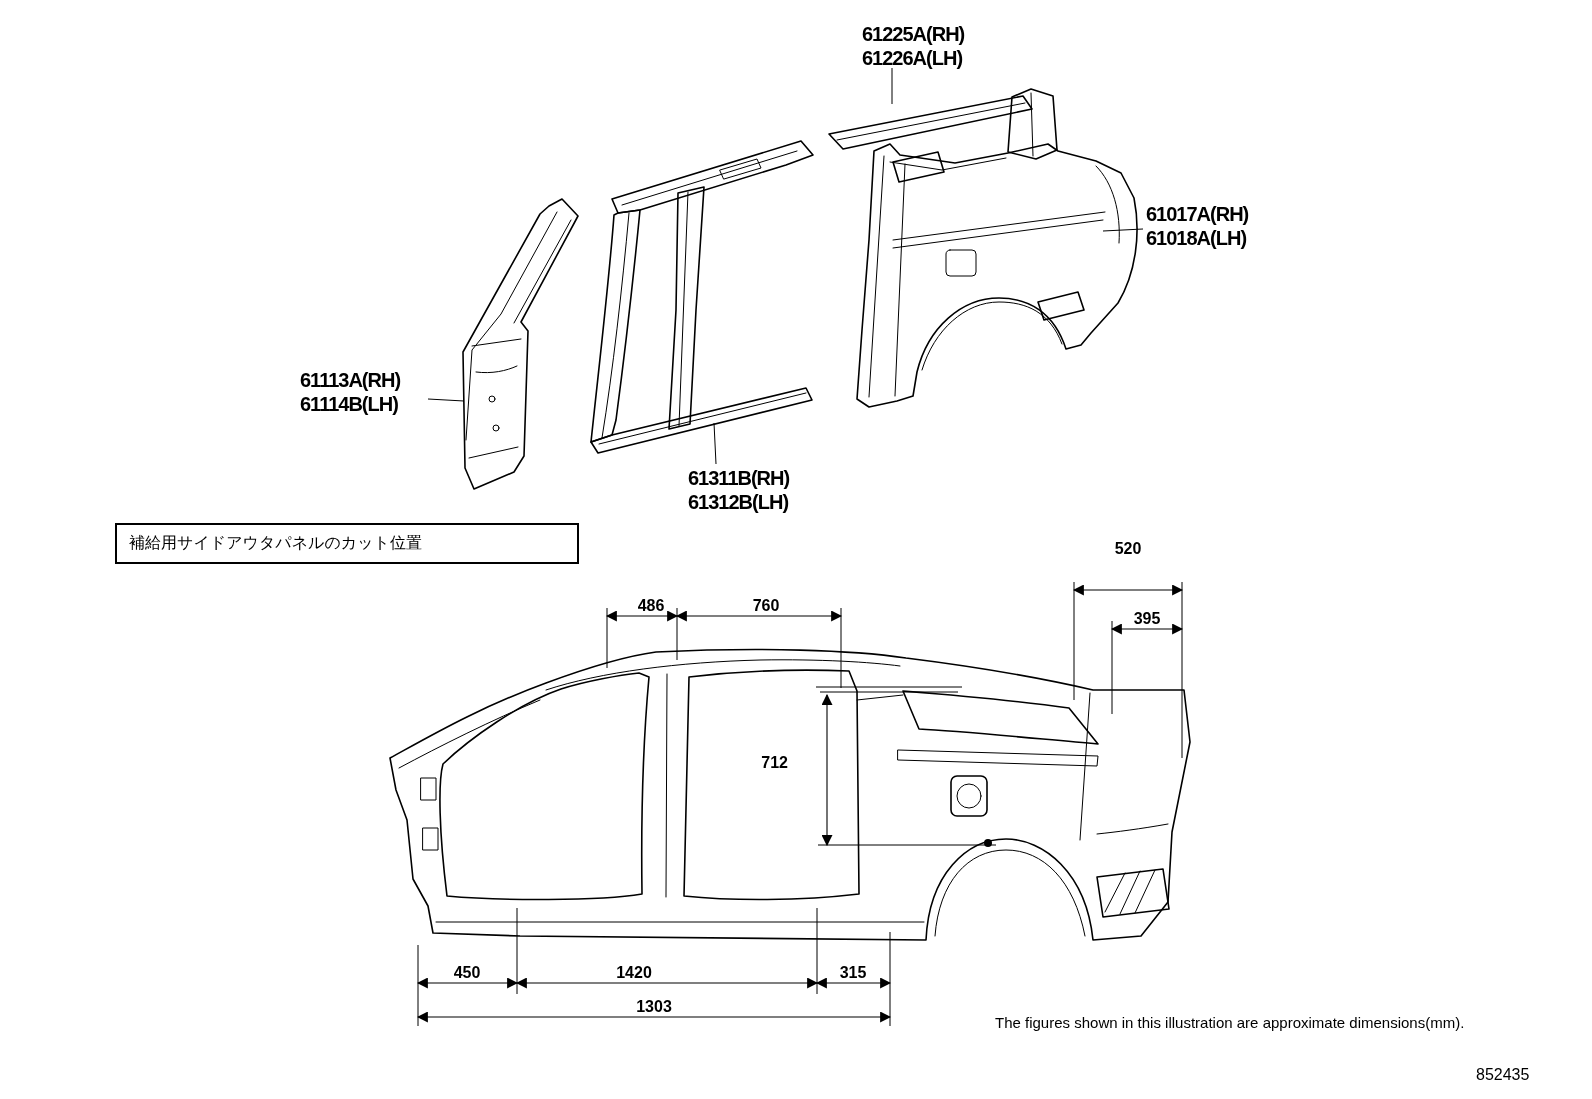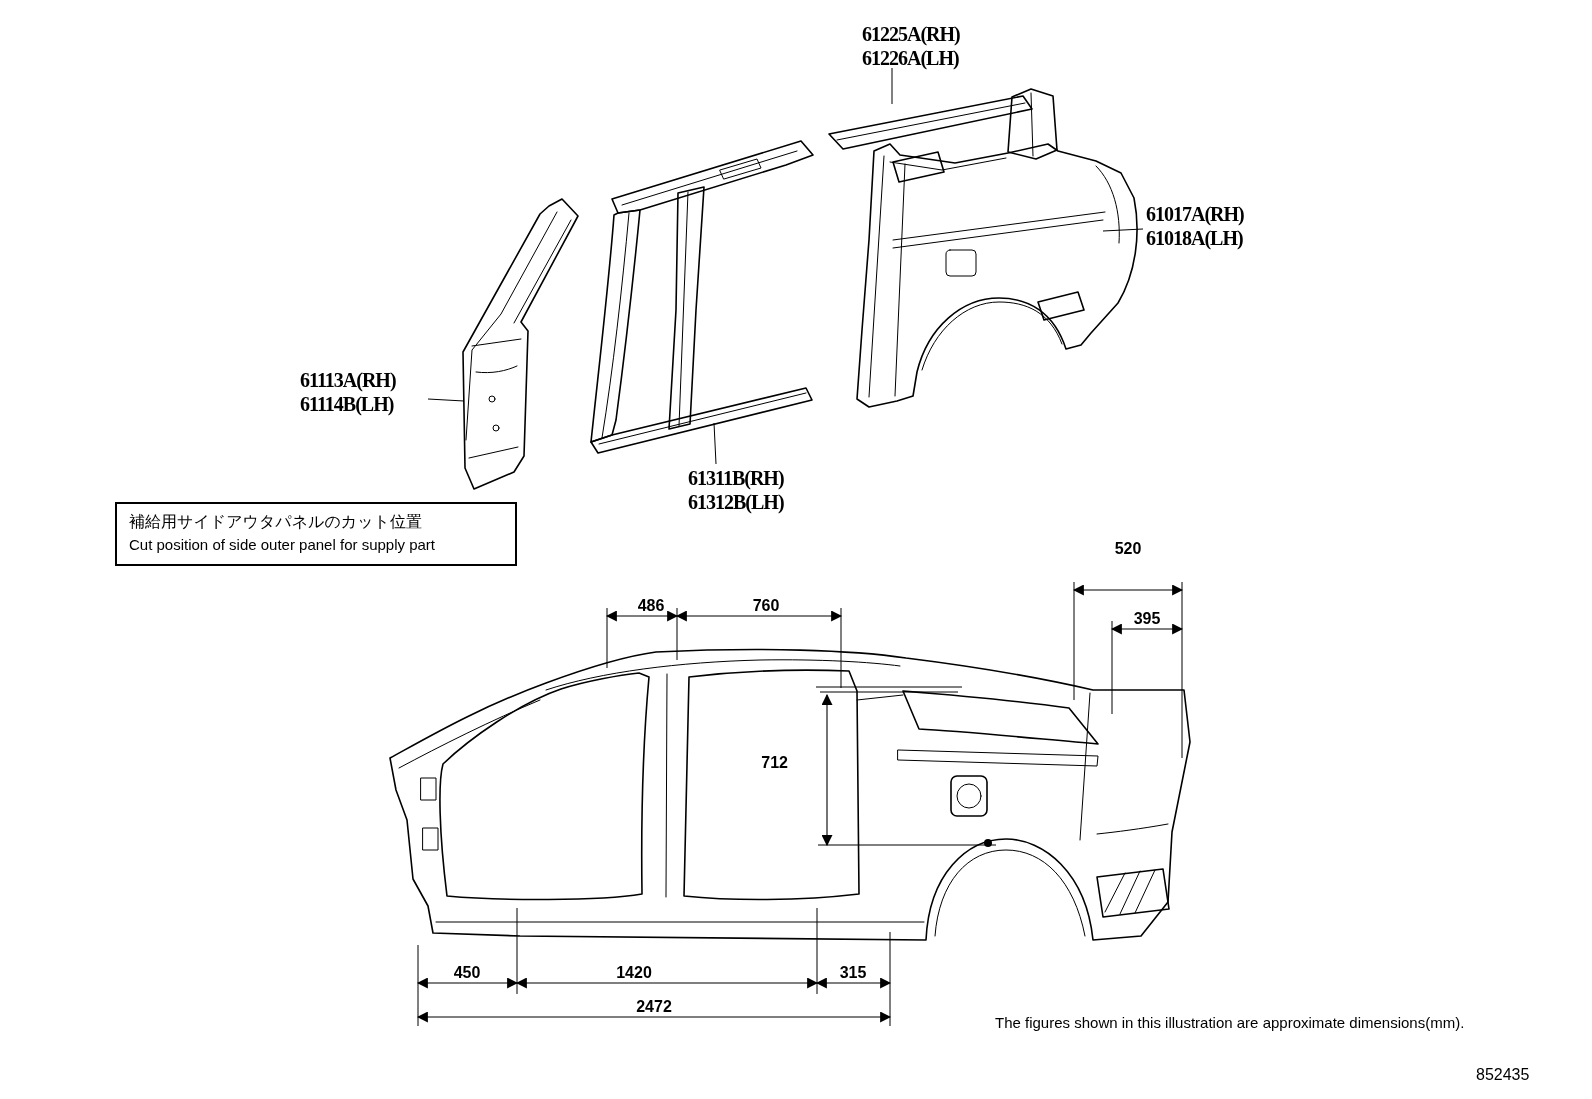--- a/index.html
+++ b/index.html
@@ -5,21 +5,21 @@
   * { margin:0; padding:0; box-sizing:border-box; }
   html,body { background:#ffffff; }
   body { font-family:"Liberation Sans", sans-serif; color:#000; }
   .canvas { position:relative; width:1592px; height:1099px; background:#fff; overflow:hidden; }
   .abs { position:absolute; }
   svg.artwork { position:absolute; left:0; top:0; }
   svg .s { stroke:#000; fill:none; stroke-width:1.6; stroke-linejoin:round; stroke-linecap:round; }
   svg .t { stroke:#000; fill:none; stroke-width:1;   stroke-linejoin:round; stroke-linecap:round; }
   svg .dim { stroke:#000; stroke-width:1.1; fill:none; }
   svg .ext { stroke:#000; stroke-width:1;   fill:none; }
-  .part-label { font-family:Liberation Serif, serif; font-weight:700; font-size:20px;
+  .part-label { font-family:Liberation Sans, sans-serif; font-weight:700; font-size:20px;
                 line-height:24px; letter-spacing:-1px; white-space:nowrap; }
   .dim-label  { font-weight:700; font-size:16px; white-space:nowrap; transform:translateX(-50%); }
   .dim-label.ralign { transform:translateX(-100%); }
   .note-box { border:2px solid #000; padding:6px 12px 8px 12px; font-size:15px; line-height:23px;
               white-space:nowrap; }
   .note-box .ja { font-size:16px; }
   .footer-note { font-size:15px; line-height:25px; white-space:nowrap; }
   .fig-number  { font-size:16px; }
 </style>
 </head>
@@ -155,34 +155,33 @@
   <div class="abs part-label" style="left:300px; top:368px;">
     <div>61113A(RH)</div>
     <div>61114B(LH)</div>
   </div>
 
   <div class="abs part-label" style="left:688px; top:466px;">
     <div>61311B(RH)</div>
     <div>61312B(LH)</div>
   </div>
 
-  <div class="abs note-box" style="left:115px; top:502px; width:402px;">
+  <div class="abs note-box" style="left:115px; top:523px; width:464px;">
     <div class="ja">補給用サイドアウタパネルのカット位置</div>
-    <div>Cut position of side outer panel for supply part</div>
   </div>
 
   <div class="abs dim-label" style="left:642px;  top:597px;margin-left:9px;">486</div>
   <div class="abs dim-label" style="left:759px;  top:597px;margin-left:7px;">760</div>
   <div class="abs dim-label" style="left:1128px; top:540px;">520</div>
   <div class="abs dim-label" style="left:1147px; top:610px;">395</div>
   <div class="abs dim-label ralign" style="left:772px; top:754px;margin-left:16px;">712</div>
   <div class="abs dim-label" style="left:467px;  top:964px;">450</div>
   <div class="abs dim-label" style="left:634px;  top:964px;">1420</div>
   <div class="abs dim-label" style="left:853px;  top:964px;">315</div>
-  <div class="abs dim-label" style="left:654px;  top:998px;">2472</div>
+  <div class="abs dim-label" style="left:654px;  top:998px;">1303</div>
 
   <div class="abs footer-note" style="left:995px; top:1010px;">
     <div>The figures shown in this illustration are approximate dimensions(mm).</div>
   </div>
 
   <div class="abs fig-number" style="left:1476px; top:1066px;">852435</div>
 
 </div>
 
 </body></html>

